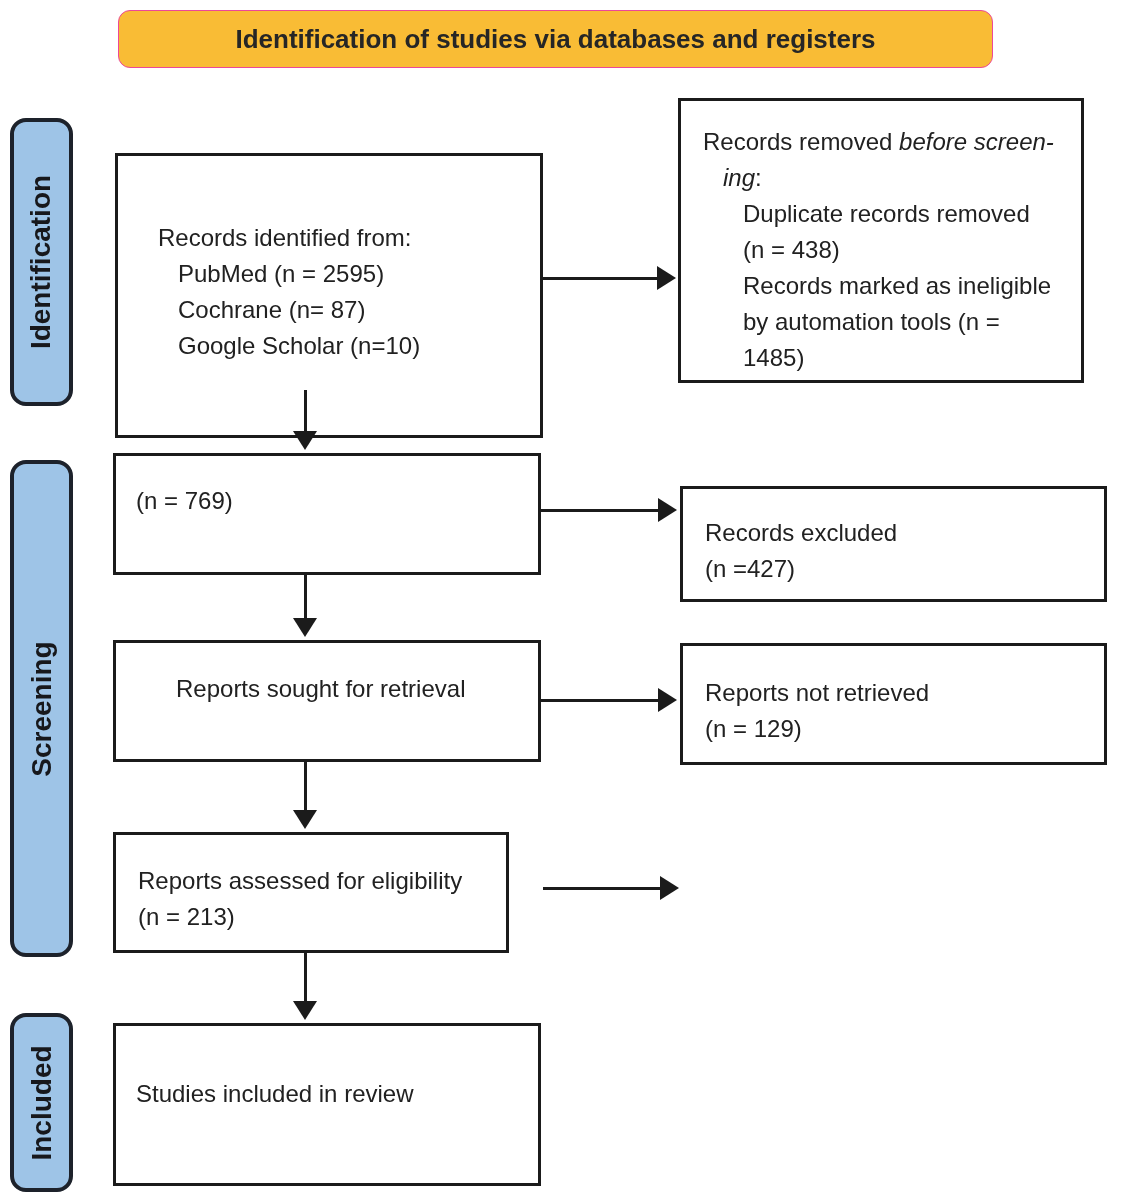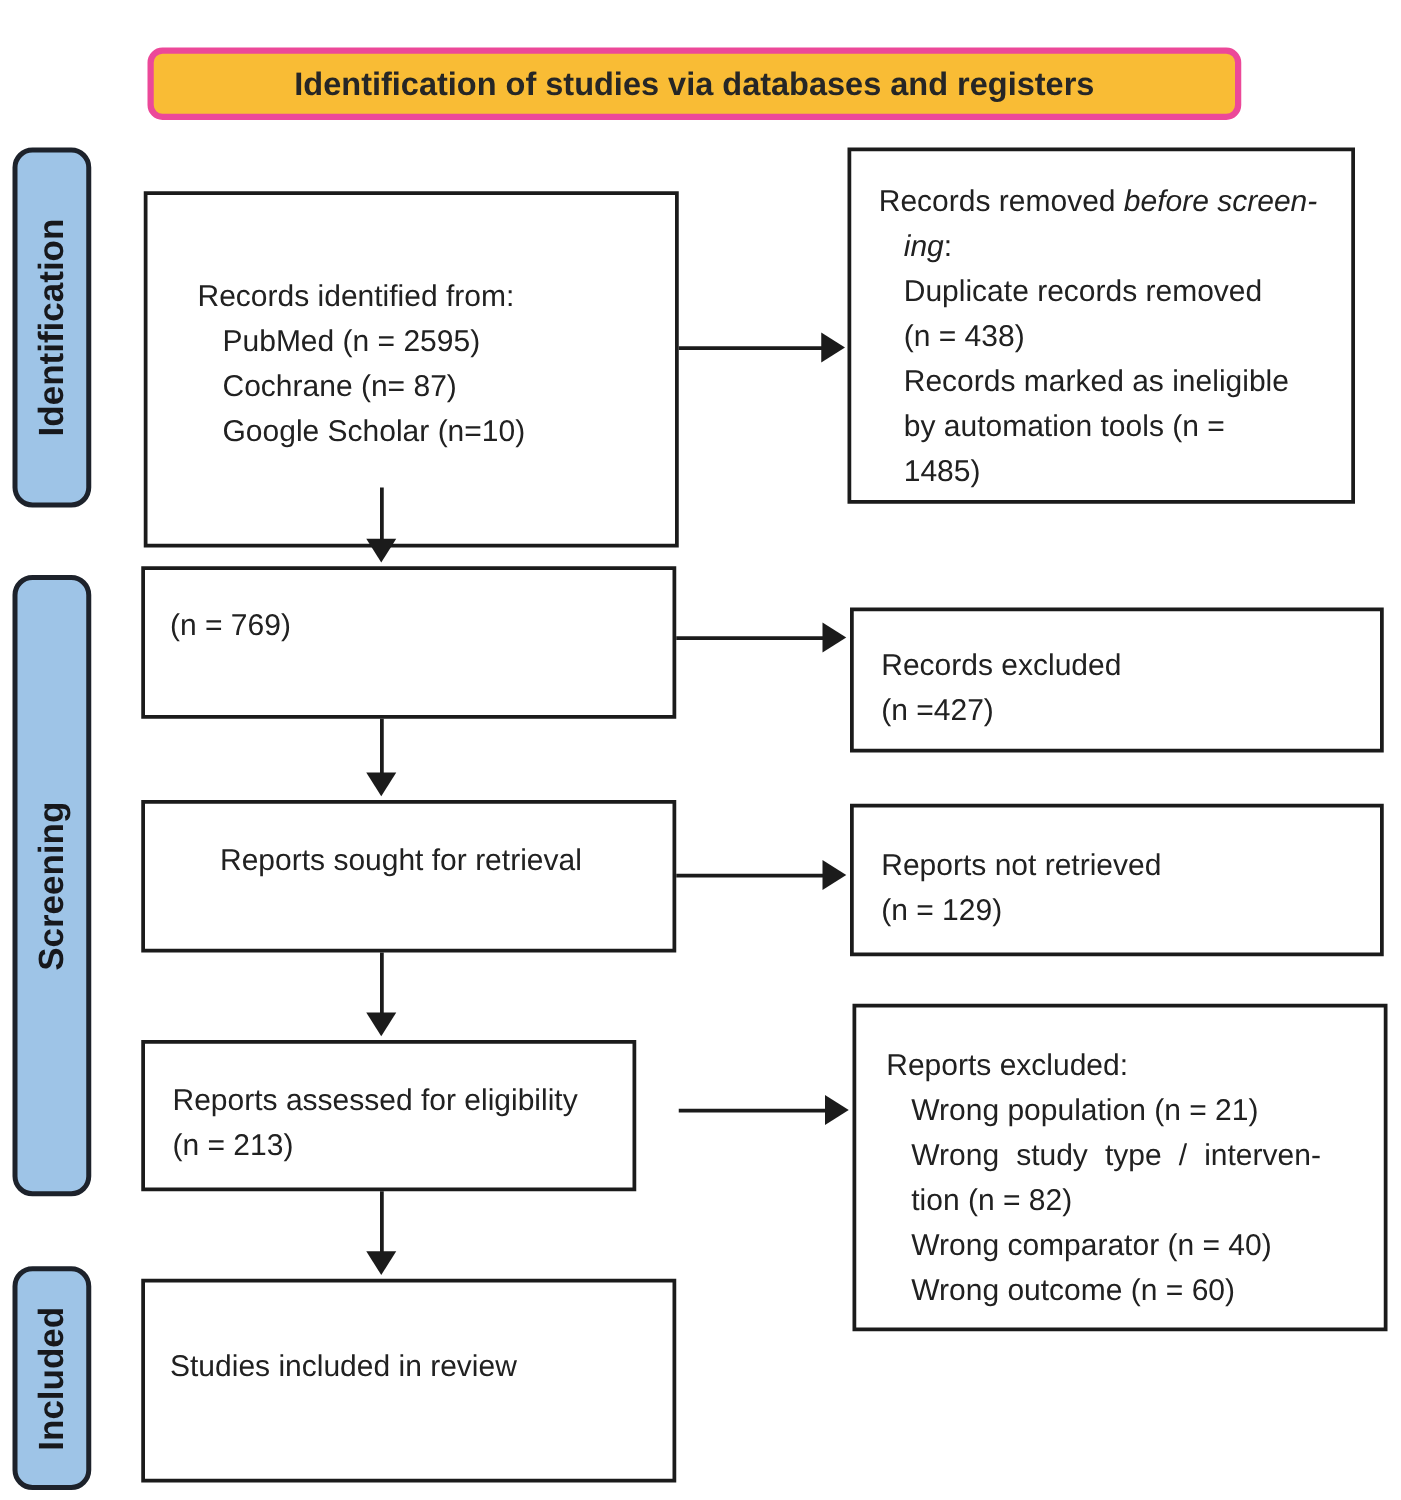--- a/index.html
+++ b/index.html
@@ -12,25 +12,25 @@
     color: #212121;
     overflow: hidden;
   }
 
   
   .banner {
     position: absolute;
     left: 118px; top: 10px;
     width: 875px; height: 58px;
     background: #F9BC35;
-    border: 5px solid #ec4899;
+    border: 1px solid #ec4899;
     border-radius: 12px;
     box-sizing: border-box;
     display: flex; align-items: center; justify-content: center;
-    font-size: 26px; font-weight: bold; color: #262626; margin-top: 28px;
+    font-size: 26px; font-weight: bold; color: #262626;
   }
 
   
   .stage {
     position: absolute;
     left: 10px; width: 63px;
     background: #9EC4E7;
     border: 4px solid #1D222B;
     border-radius: 16px;
     box-sizing: border-box;
@@ -48,26 +48,26 @@
   
   .box {
     position: absolute;
     background: #ffffff;
     border: 3px solid #1B1B1B;
     box-sizing: border-box;
     font-size: 24px; line-height: 36px; color: #212121;
   }
   .line { white-space: nowrap; }
   .indent1 { margin-left: 20px; }
-  .indent2 { margin-left: 20px; }
+  .indent2 { margin-left: 40px; }
   .justified { word-spacing: 7px; }
   .ital { font-style: italic; }
 
   .box-identified     { left: 115px; top: 105px; width: 428px; height: 285px; padding: 64px 18px 0 40px; margin-top: 48px; }
-  .box-removed        { left: 678px; top: 118px; width: 406px; height: 285px; padding: 23px 32px 0 22px; }
+  .box-removed        { left: 678px; top: 98px; width: 406px; height: 285px; padding: 23px 32px 0 22px; }
   .box-screened       { left: 113px; top: 453px; width: 428px; height: 122px; padding: 27px 0 0 20px; }
   .box-excluded-rec   { left: 680px; top: 486px; width: 427px; height: 116px; padding: 26px 0 0 22px; }
   .box-sought         { left: 113px; top: 640px; width: 428px; height: 122px; padding: 28px 0 0 60px; }
   .box-not-retrieved  { left: 680px; top: 643px; width: 427px; height: 122px; padding: 29px 0 0 22px; }
   .box-assessed       { left: 113px; top: 832px; width: 396px; height: 121px; padding: 28px 0 0 22px; }
   .box-excluded-rep   { left: 682px; top: 803px; width: 428px; height: 262px; padding: 29px 0 0 24px; }
   .box-included       { left: 113px; top: 1023px; width: 428px; height: 163px; padding: 50px 0 0 20px; }
 
   
   .vline { position: absolute; width: 3px; background: #1B1B1B; }
@@ -153,28 +153,20 @@
   <div class="box box-not-retrieved">
     <div class="line">Reports not retrieved</div>
     <div class="line">(n = 129)</div>
   </div>
 
   <div class="box box-assessed">
     <div class="line">Reports assessed for eligibility</div>
     <div class="line">(n = 213)</div>
   </div>
 
-  <div class="box box-excluded-rep">
-    <div class="line">Reports excluded:</div>
-    <div class="line indent2">Wrong population (n = 21)</div>
-    <div class="line indent2 justified">Wrong study type / interven-</div>
-    <div class="line indent2">tion (n = 82)</div>
-    <div class="line indent2">Wrong comparator (n = 40)</div>
-    <div class="line indent2">Wrong outcome (n = 60)</div>
-  </div>
 
   <div class="box box-included">
     <div class="line">Studies included in review</div>
   </div>
 
   <div class="vline v1-line"></div>
   <div class="head-down v1-head"></div>
   <div class="vline v2-line"></div>
   <div class="head-down v2-head"></div>
   <div class="vline v3-line"></div>

